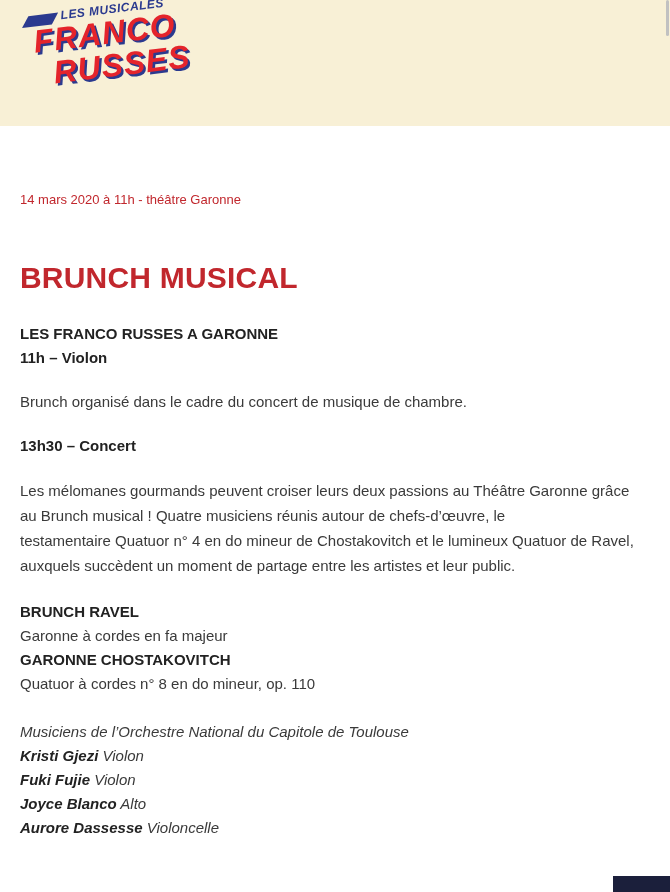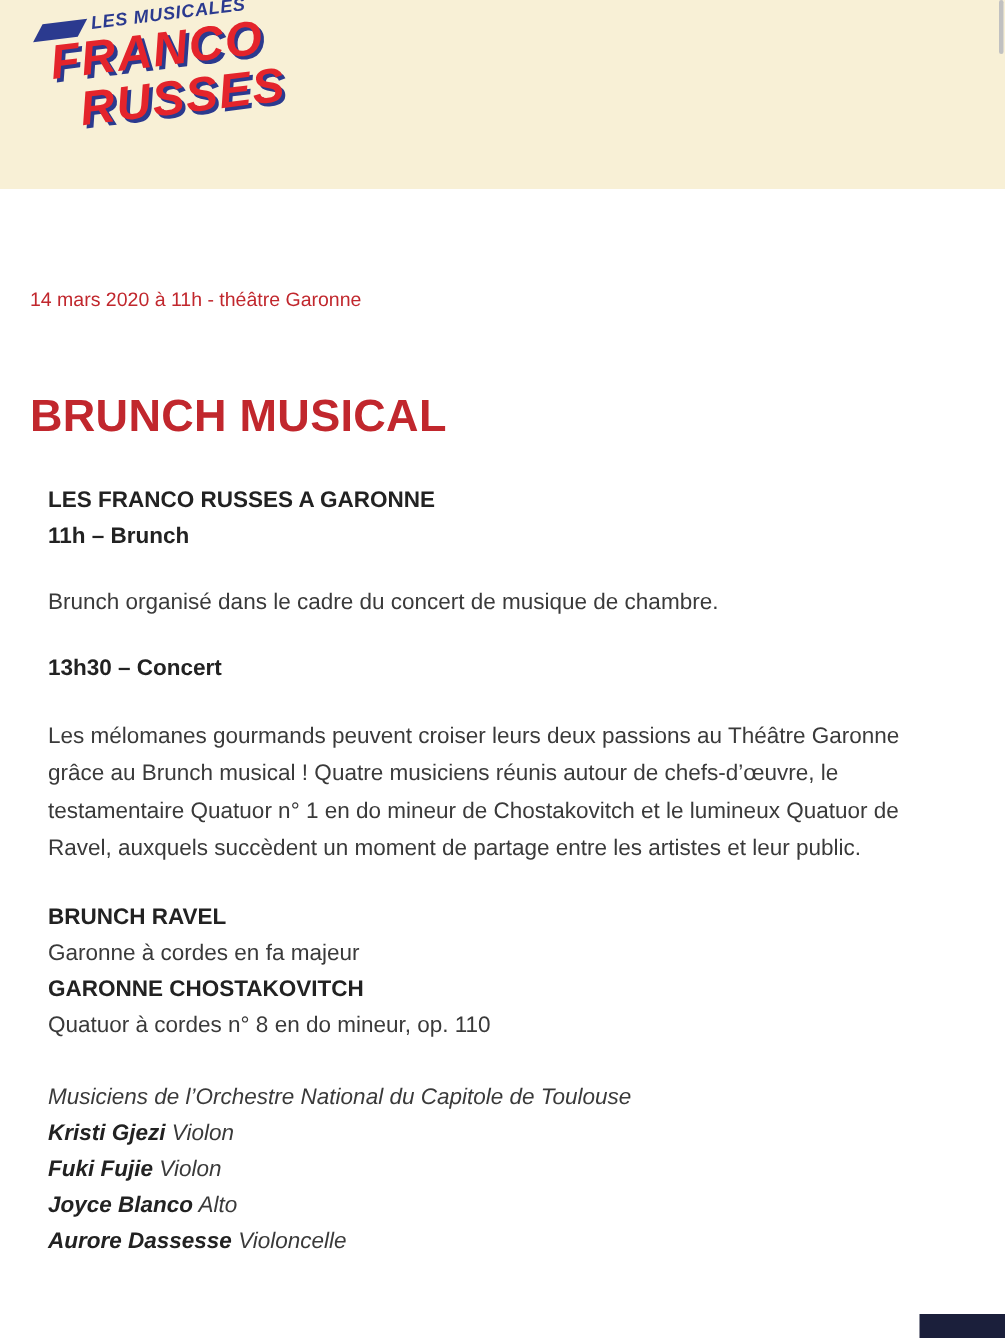--- a/index.html
+++ b/index.html
@@ -68,21 +68,21 @@
     margin: 54px 0 10px;
     font-size: 30px;
     line-height: 1.1;
     font-weight: 700;
     letter-spacing: 0.2px;
     color: var(--accent-red, #c1272d);
   }
   .para, .intro {
     font-size: 15px;
     line-height: 24px;
-    margin: 20px 12px 0;
+    margin: 20px 0 0;
     color: var(--text, #3a3a3a);
   }
   .intro { margin-top: 28px; }
   strong { font-weight: 700; color: var(--heading-text, #222222); }
   .description { line-height: 25px; }
   .program { margin-top: 22px; }
   .musicians { margin-top: 24px; font-style: italic; }
   .scrollbar-thumb {
     position: absolute;
     top: 0;
@@ -117,32 +117,32 @@
   </header>
 
   <main class="content">
 
     <p class="post-date">14 mars 2020 à 11h - théâtre Garonne</p>
 
     <h1 class="post-title">BRUNCH MUSICAL</h1>
 
     <p class="intro">
       <strong>LES FRANCO RUSSES A GARONNE</strong><br>
-      <strong>11h – Brunch</strong>
+      <strong>11h – Violon</strong>
     </p>
 
     <p class="para">Brunch organisé dans le cadre du concert de musique de chambre.</p>
 
     <p class="para">
       <strong>13h30 – Concert</strong>
     </p>
 
     <p class="para description">
       <span>Les mélomanes gourmands peuvent croiser leurs deux passions au Théâtre Garonne grâce au Brunch musical ! Quatre musiciens réunis autour de chefs-d’œuvre, le</span><br>
-      <span>testamentaire Quatuor n° 1 en do mineur de Chostakovitch et le lumineux Quatuor de Ravel, auxquels succèdent un moment de partage entre les artistes et leur public.</span>
+      <span>testamentaire Quatuor n° 4 en do mineur de Chostakovitch et le lumineux Quatuor de Ravel, auxquels succèdent un moment de partage entre les artistes et leur public.</span>
     </p>
 
     <p class="para program">
       <strong>BRUNCH RAVEL</strong><br>
       <span>Garonne à cordes en fa majeur</span><br>
       <strong>GARONNE CHOSTAKOVITCH</strong><br>
       <span>Quatuor à cordes n° 8 en do mineur, op. 110</span>
     </p>
 
     <p class="para musicians">

